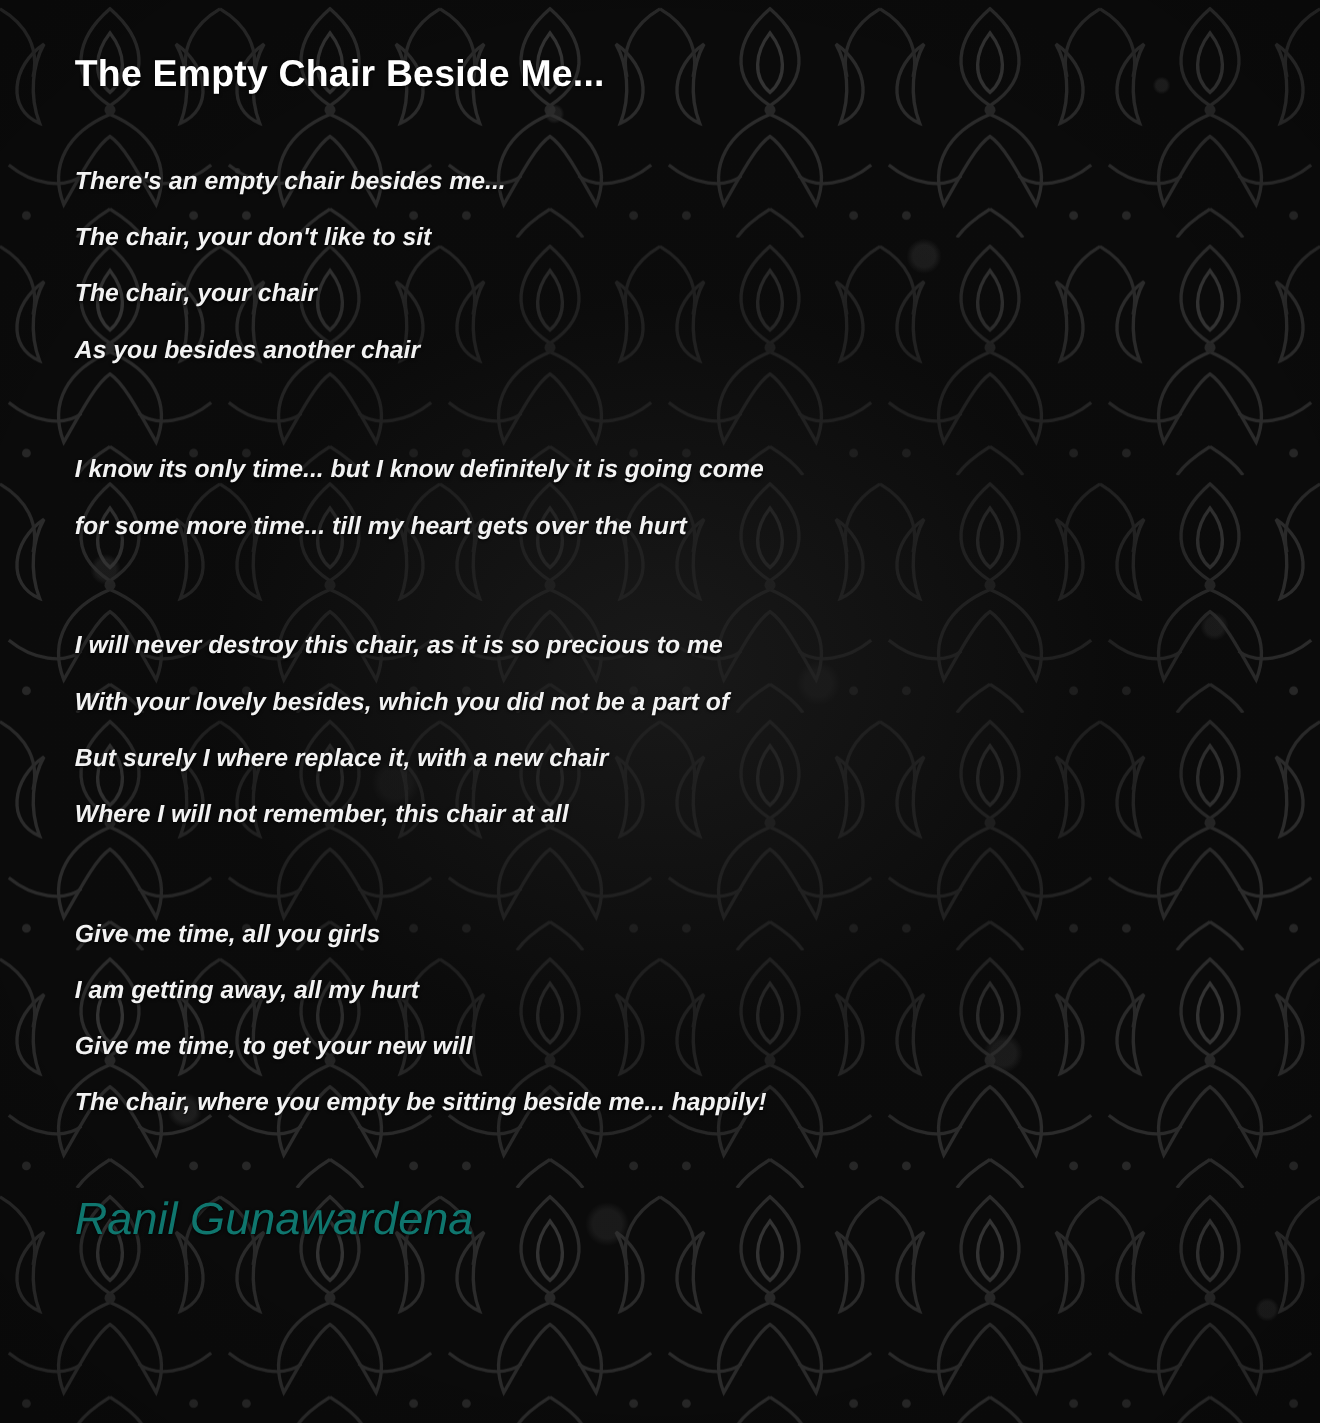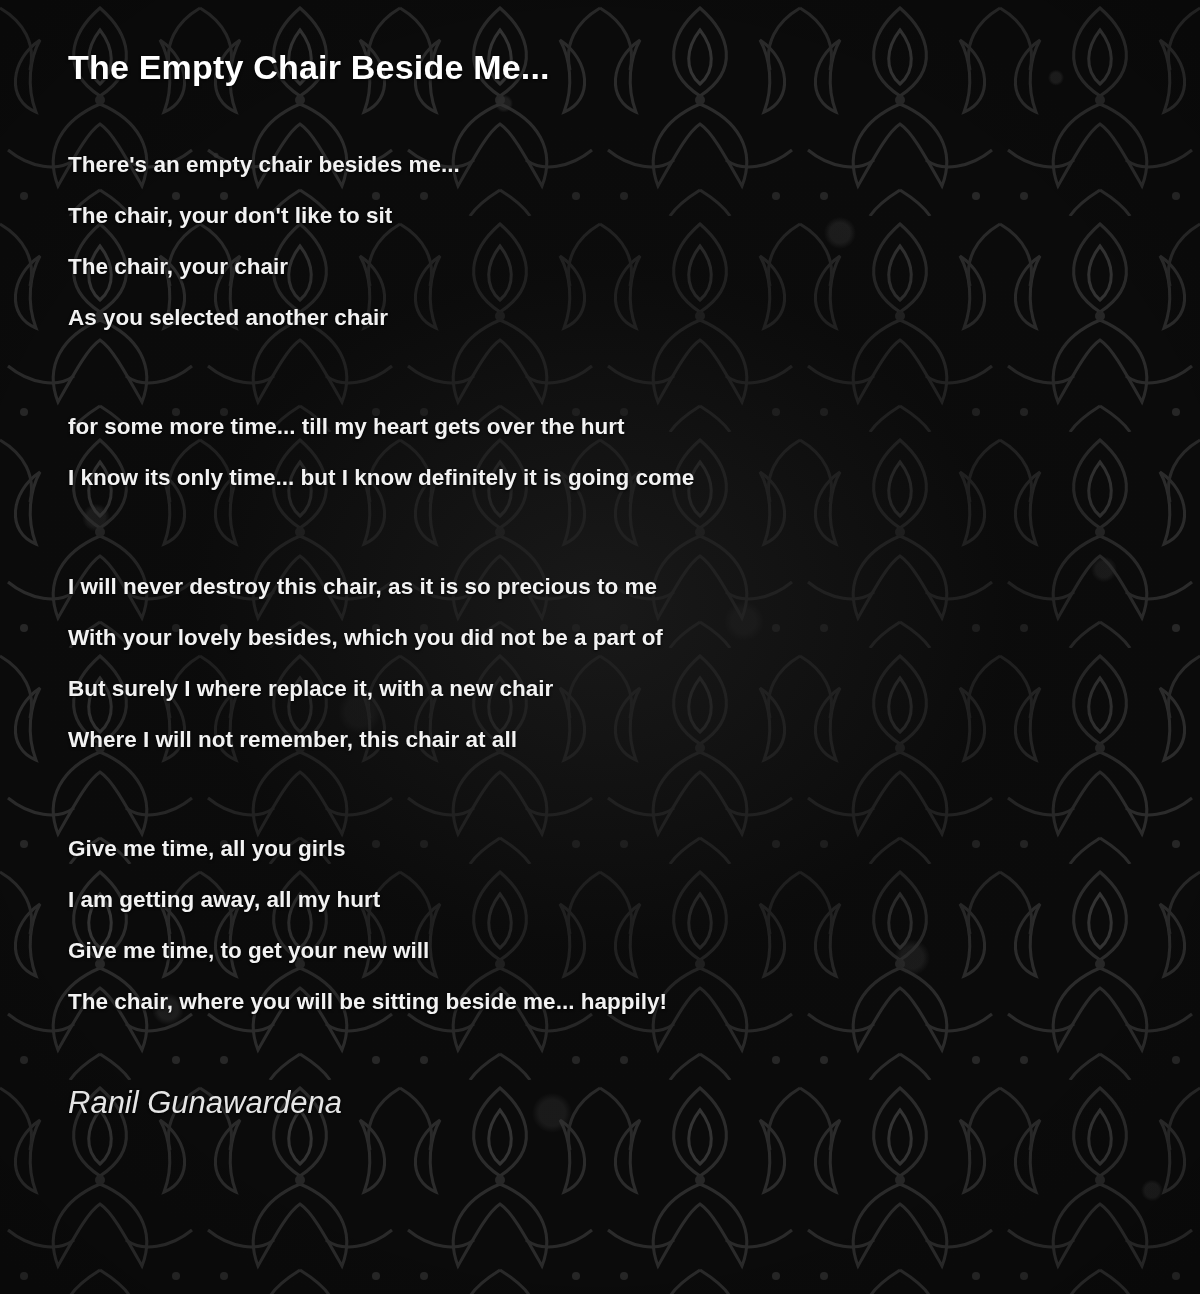--- a/index.html
+++ b/index.html
@@ -58,32 +58,33 @@
   .poem-title {
     color: #ffffff;
     font-size: 34px;
     font-weight: bold;
     letter-spacing: 0.2px;
     margin: 0 0 52px 0;
     text-shadow: 0 1px 3px rgba(0,0,0,0.9);
   }
   .stanza {
     margin: 0 0 58px 0;
+    font-style: italic;
   }
   .poem-line {
     color: #f2f2f2;
     font-size: 22.5px;
     font-weight: bold;
     line-height: 51px;
     white-space: pre;
     text-shadow: 0 1px 3px rgba(0,0,0,0.95);
   }
   .poem-author {
-    color: #e5e5e5;
-    font-size: 31px;
+    color: #0f766e;
+    font-size: 41px;
     font-style: italic;
     font-weight: normal;
     margin-top: 26px;
     text-shadow: 0 1px 3px rgba(0,0,0,0.95);
   }
 </style>
 </head>
 <body>
 
 <div class="poem-page">
@@ -117,38 +118,38 @@
   <div class="bg-vignette"></div>
 
   <div class="content">
 
     <h1 class="poem-title">The Empty Chair Beside Me...</h1>
 
     <div class="stanza">
       <div class="poem-line">There's an empty chair besides me...</div>
       <div class="poem-line">The chair, your don't like to sit</div>
       <div class="poem-line">The chair, your chair</div>
-      <div class="poem-line">As you selected another chair</div>
+      <div class="poem-line">As you besides another chair</div>
     </div>
 
     <div class="stanza">
+      <div class="poem-line">I know its only time... but I know definitely it is going come</div>
       <div class="poem-line">for some more time... till my heart gets over the hurt</div>
-      <div class="poem-line">I know its only time... but I know definitely it is going come</div>
     </div>
 
     <div class="stanza">
       <div class="poem-line">I will never destroy this chair, as it is so precious to me</div>
       <div class="poem-line">With your lovely besides, which you did not be a part of</div>
       <div class="poem-line">But surely I where replace it, with a new chair</div>
       <div class="poem-line">Where I will not remember, this chair at all</div>
     </div>
 
     <div class="stanza">
       <div class="poem-line">Give me time, all you girls</div>
       <div class="poem-line">I am getting away, all my hurt</div>
       <div class="poem-line">Give me time, to get your new will</div>
-      <div class="poem-line">The chair, where you will be sitting beside me... happily!</div>
+      <div class="poem-line">The chair, where you empty be sitting beside me... happily!</div>
     </div>
 
     <div class="poem-author">Ranil Gunawardena</div>
 
   </div>
 </div>
 
 </body></html>

